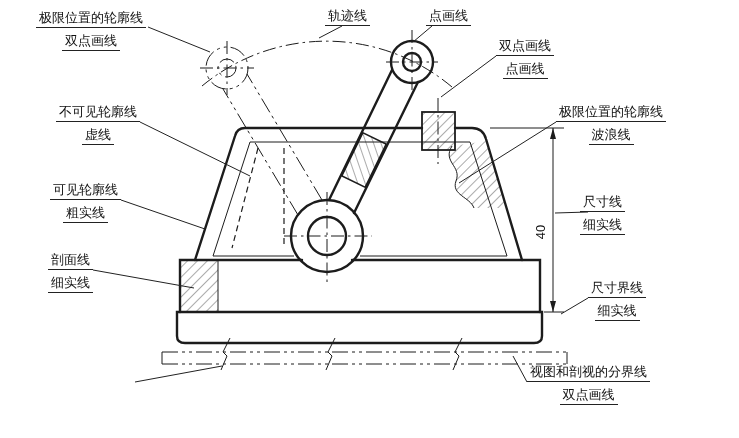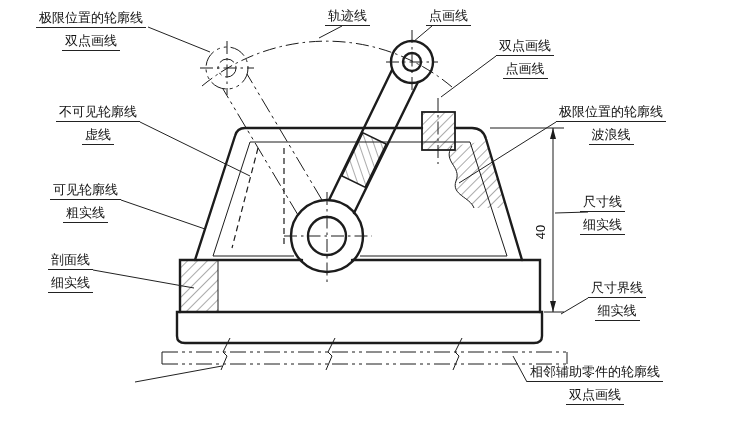--- a/index.html
+++ b/index.html
@@ -147,17 +147,17 @@
     <span class="ln">尺寸线</span>
     <span class="ln">细实线</span>
   </div>
 
   <div class="label" style="left:566px;top:280px">
     <span class="ln">尺寸界线</span>
     <span class="ln">细实线</span>
   </div>
 
   <div class="label" style="left:505px;top:364px">
-    <span class="ln">相邻辅助零件的轮廓线</span>
+    <span class="ln">视图和剖视的分界线</span>
     <span class="ln">双点画线</span>
   </div>
 
 </div>
 
 </body></html>

